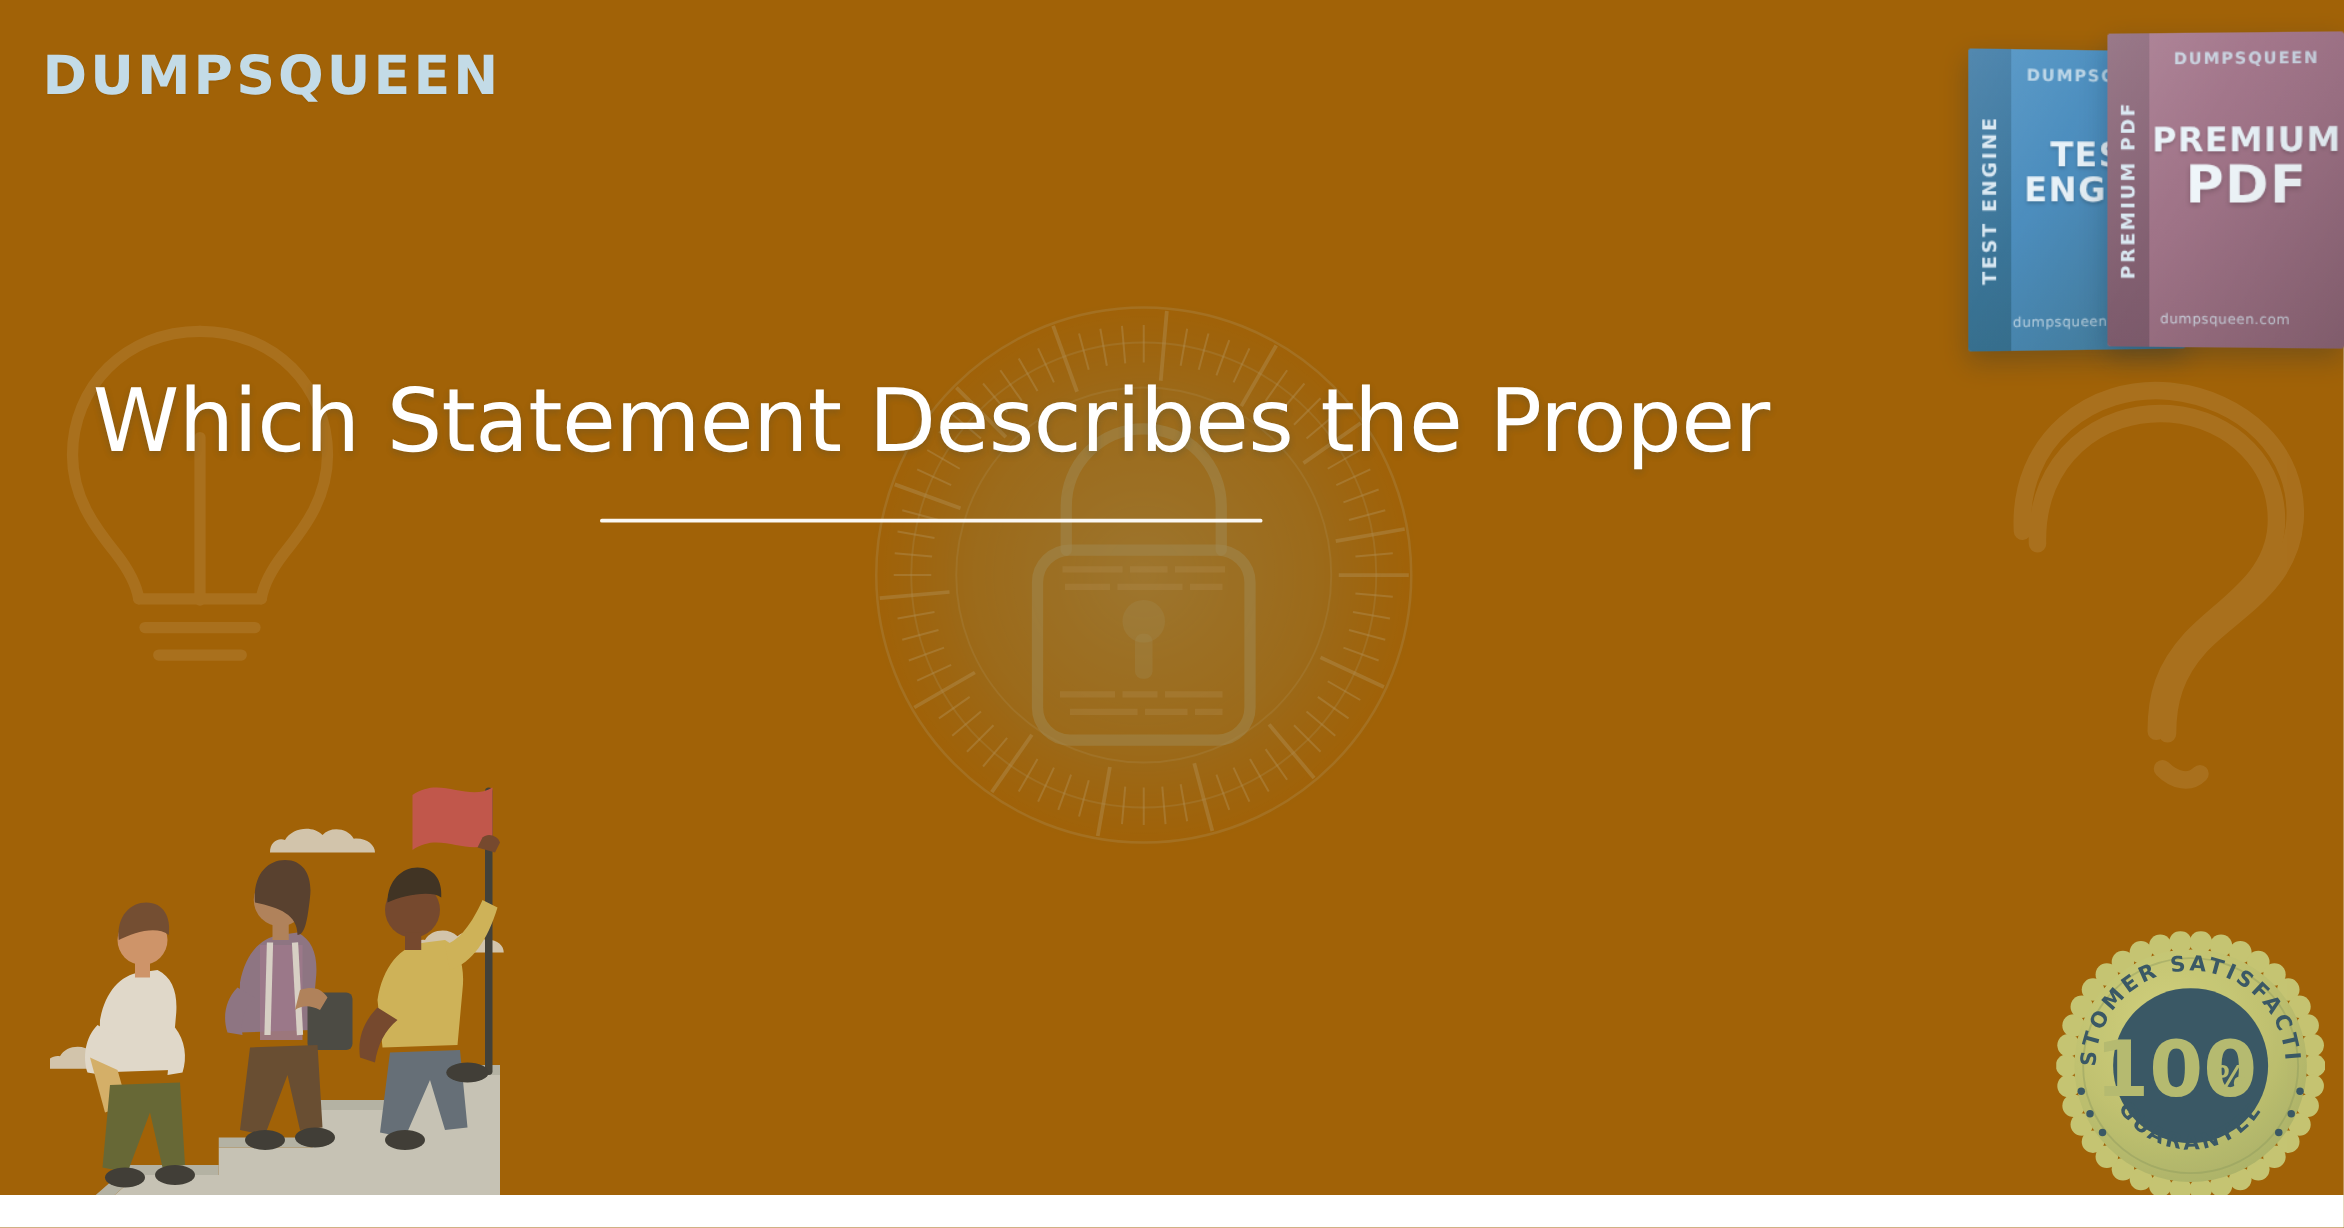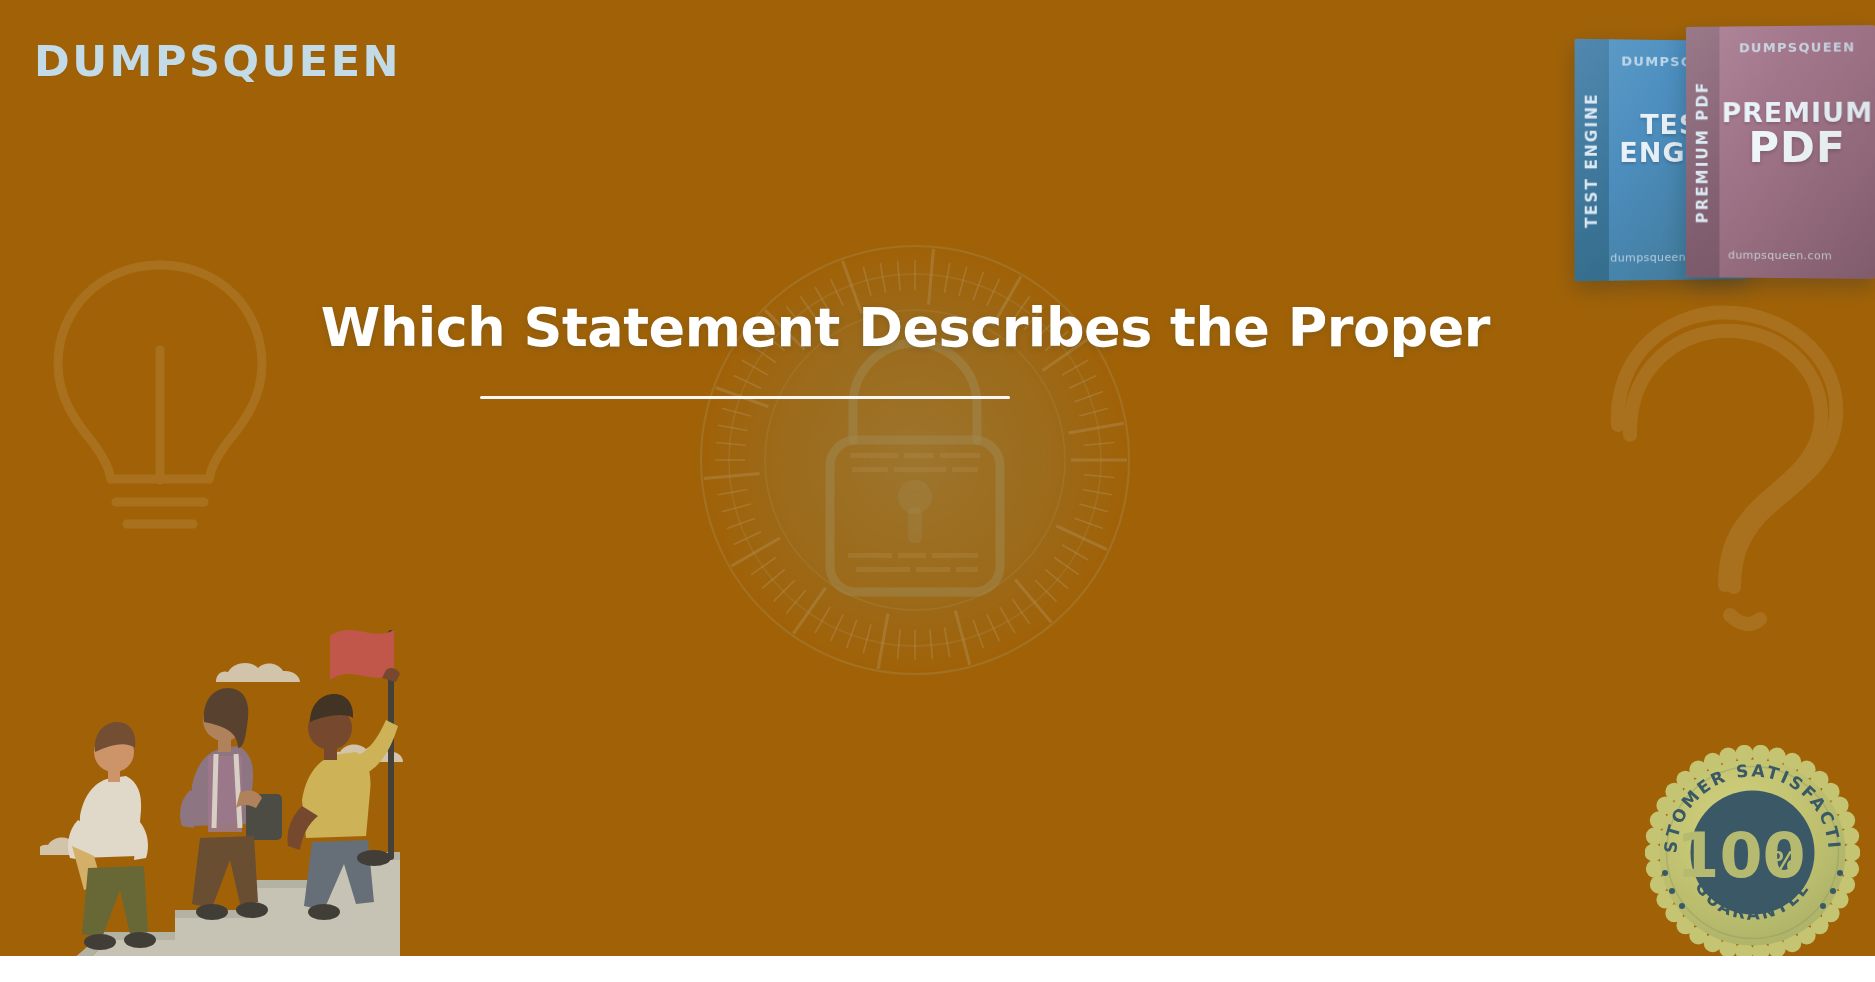--- a/index.html
+++ b/index.html
@@ -130,28 +130,27 @@
 
   
   #headline {
     position:absolute;
     left:0; top:296px;
     width:1490px;
     text-align:center;
   }
   .hl-line {
     color:#ffffff;
-    font-weight:700;
-    font-size:54px;
+    font-weight:400;
+    font-size:70px;
     line-height:1.18;
     letter-spacing:-0.5px;
     font-family:"DejaVu Sans", sans-serif;
     text-shadow:0 2px 6px rgba(20,60,80,.20);
     white-space:nowrap;
-    text-align:right;
   }
   #hl-divider {
     margin:36px auto 0 auto;
     width:530px; height:3px;
     background:#ffffff;
     opacity:.95;
     border-radius:2px;
   }
 
   

